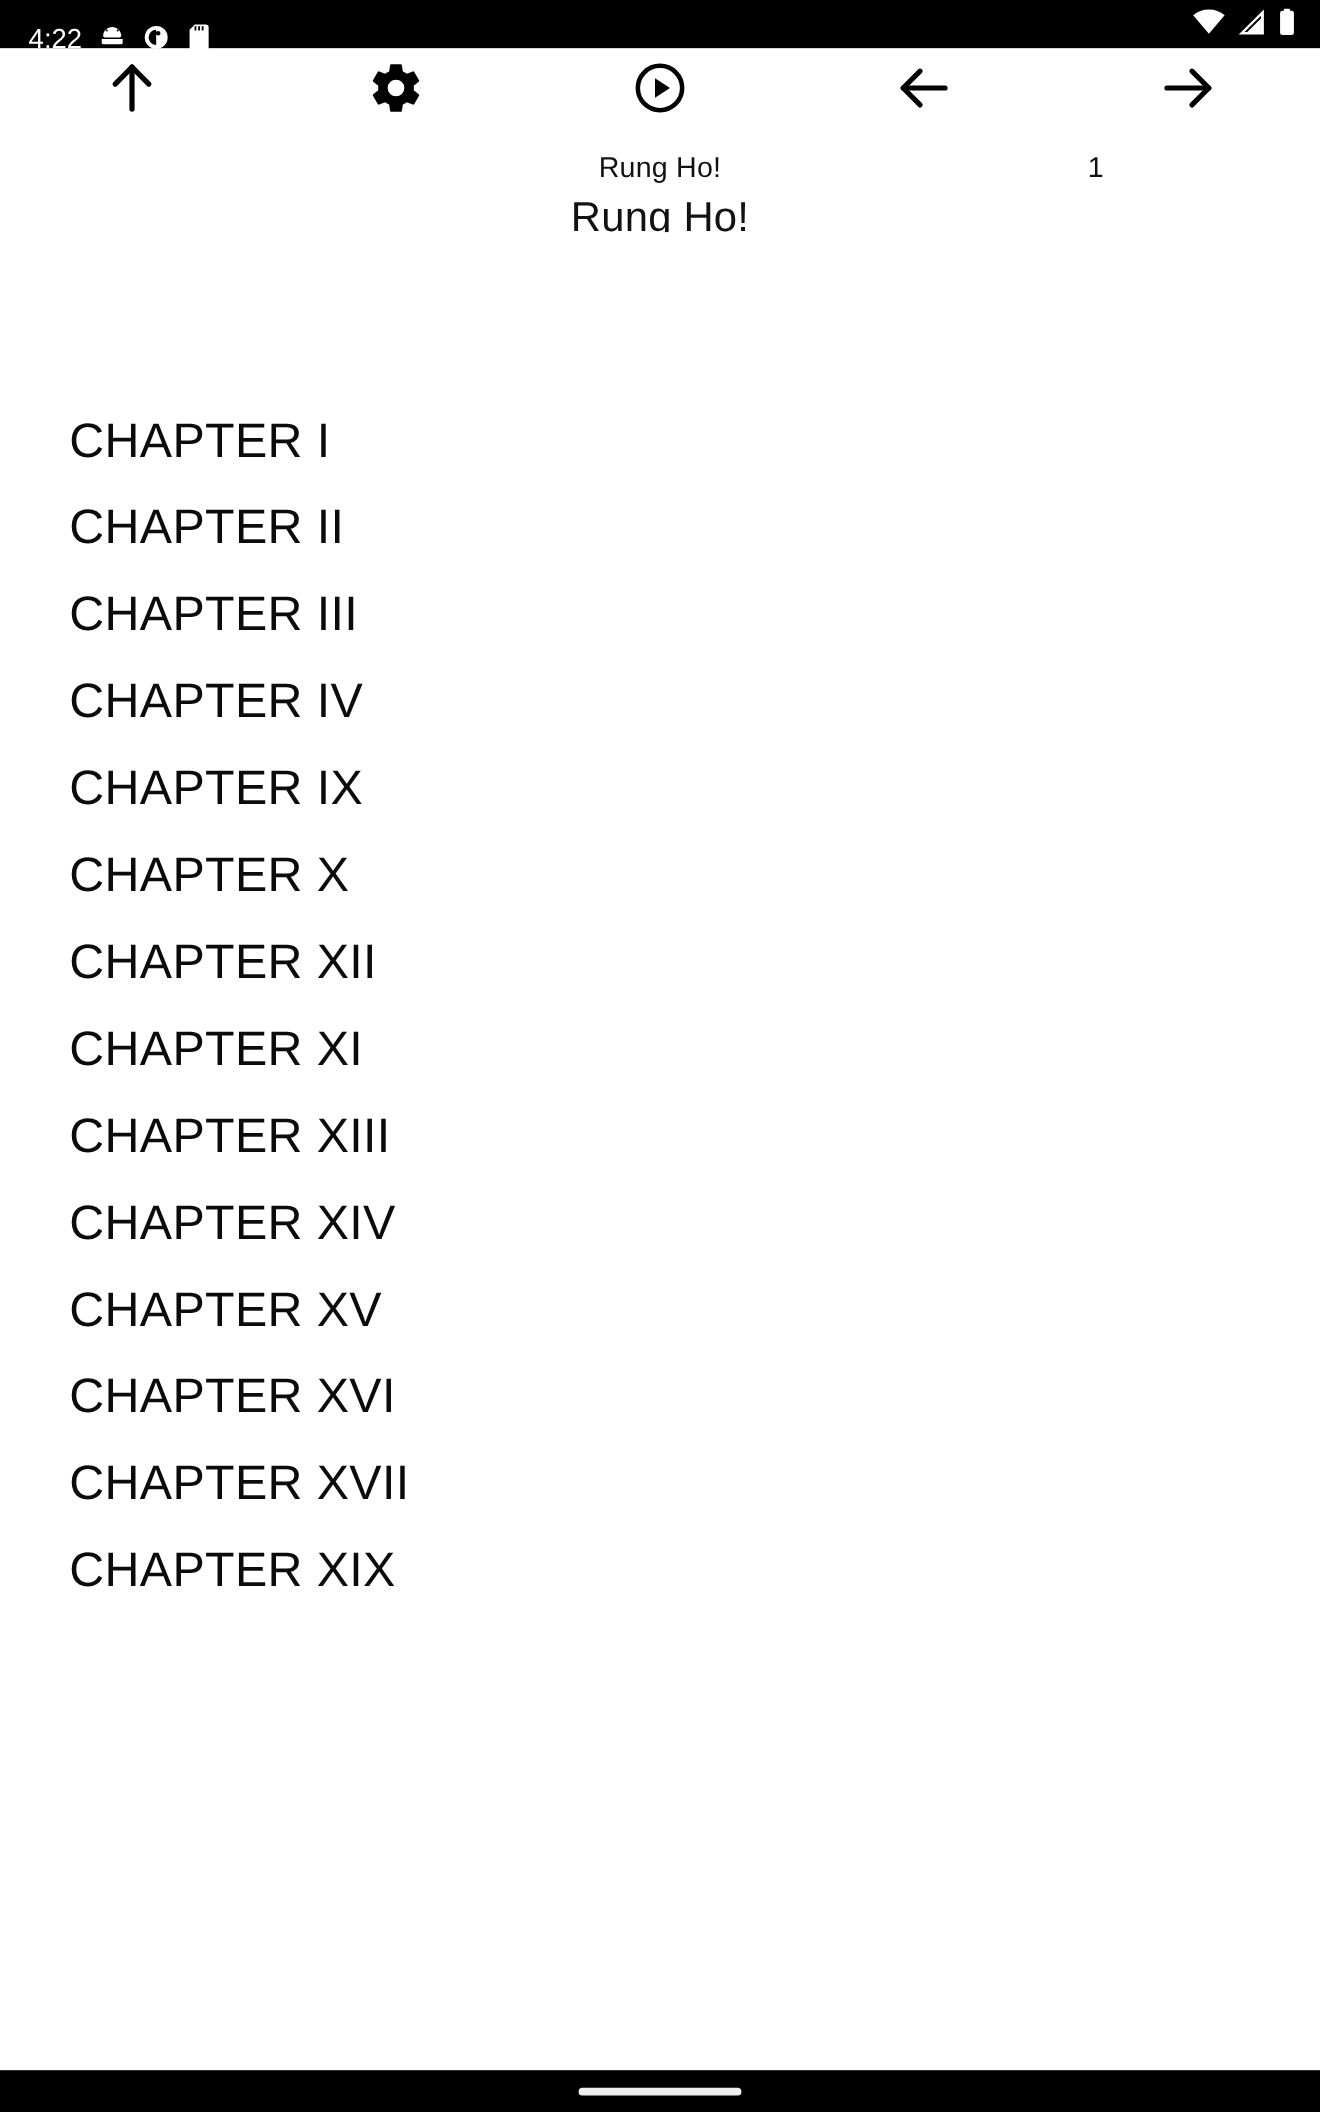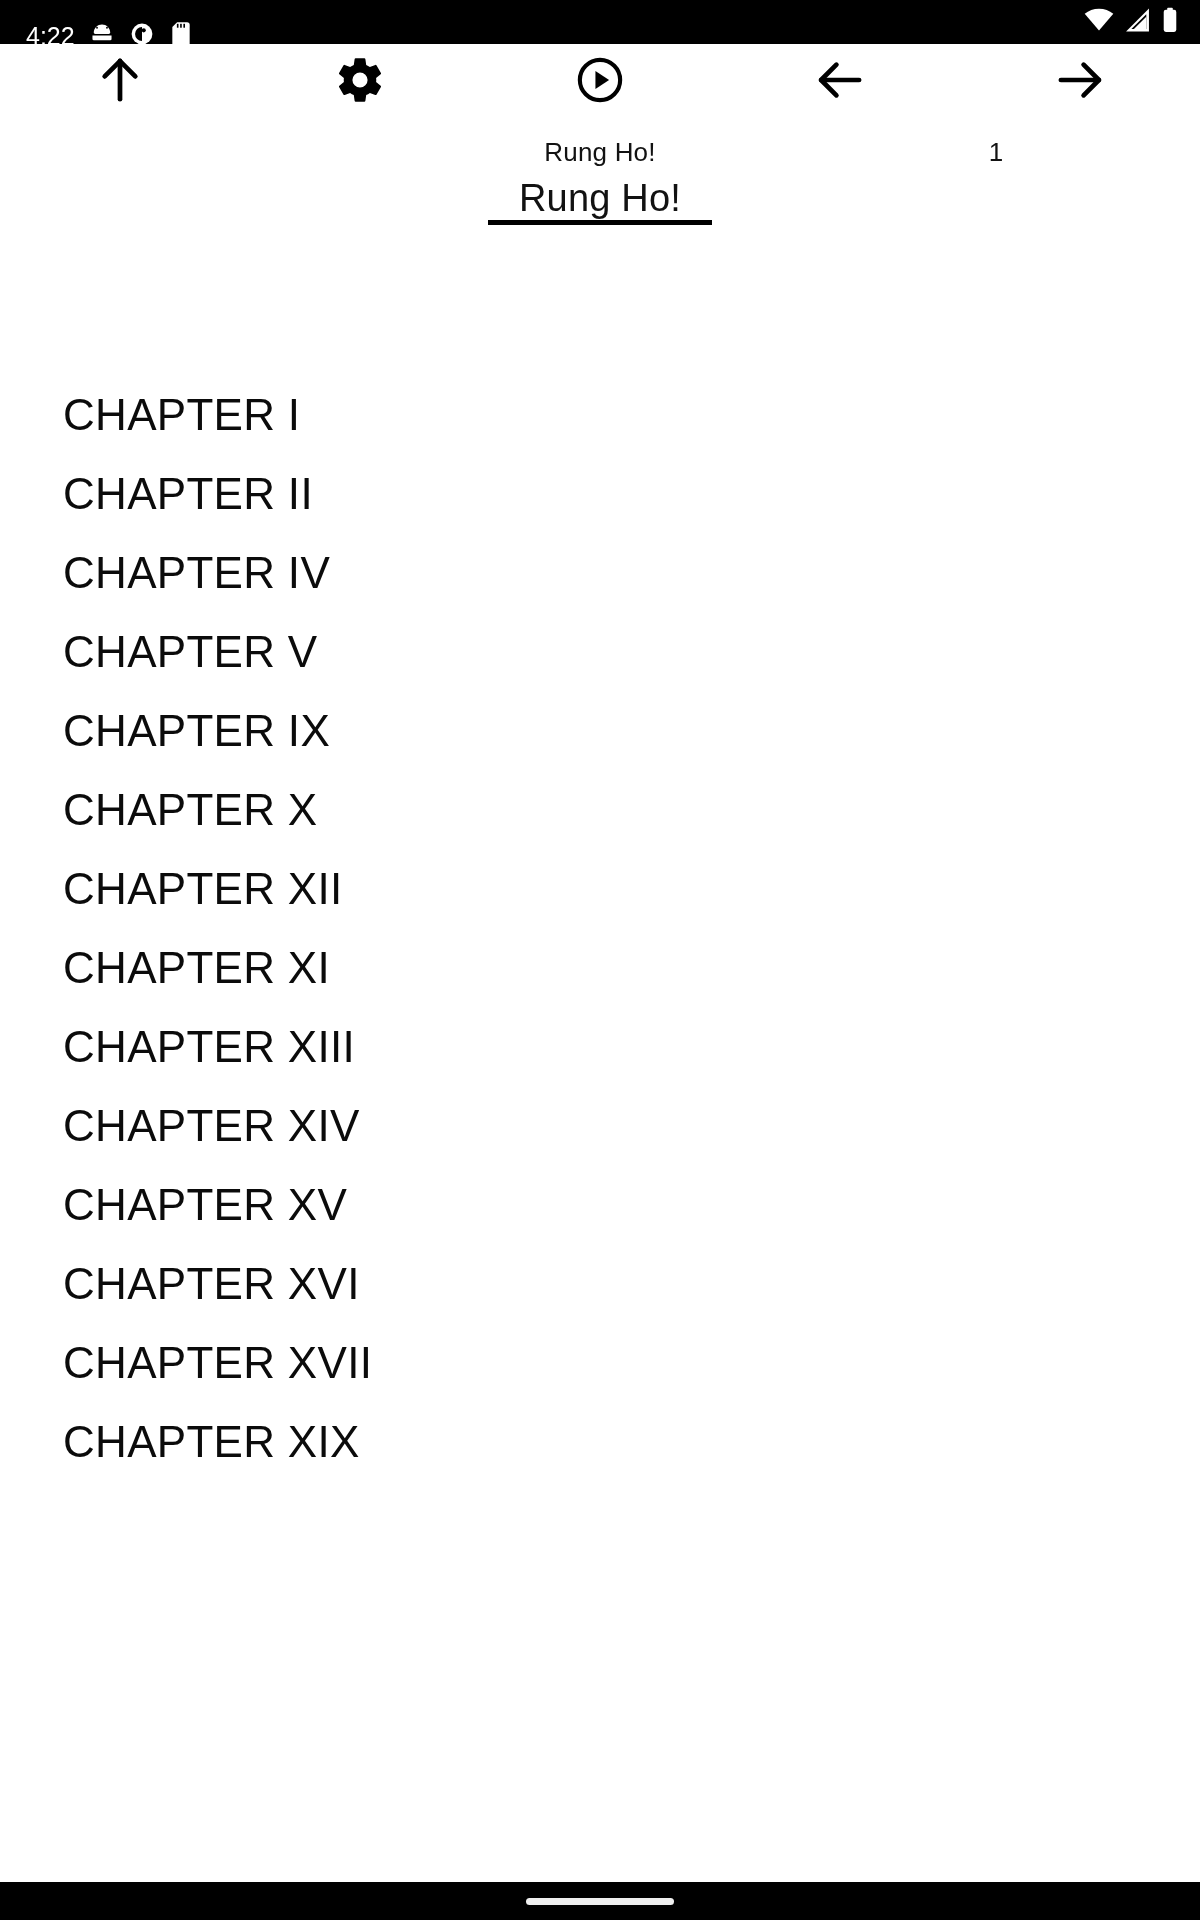--- a/index.html
+++ b/index.html
@@ -124,21 +124,21 @@
     width: 112px;
     text-align: center;
     font-size: 26px;
     color: #121212;
     line-height: 1;
   }
 
   
   .content {
     position: absolute;
-    top: 225px; left: 0;
+    top: 211px; left: 0;
     width: 1200px;
     height: 1657px;
     background: #ffffff;
     overflow: hidden;
   }
   .chapter-list {
     position: absolute;
     top: 150px;
     left: 0;
     width: 1200px;
@@ -290,24 +290,24 @@
 
   <div class="content">
     <ul class="chapter-list" id="chapter-list">
         <li class="chapter-item">
           <span class="chapter-label">CHAPTER I</span>
         </li>
         <li class="chapter-item">
           <span class="chapter-label">CHAPTER II</span>
         </li>
         <li class="chapter-item">
+          <span class="chapter-label">CHAPTER III</span>
+        </li>
+        <li class="chapter-item">
           <span class="chapter-label">CHAPTER IV</span>
-        </li>
-        <li class="chapter-item">
-          <span class="chapter-label">CHAPTER V</span>
         </li>
         <li class="chapter-item">
           <span class="chapter-label">CHAPTER IX</span>
         </li>
         <li class="chapter-item">
           <span class="chapter-label">CHAPTER X</span>
         </li>
         <li class="chapter-item">
           <span class="chapter-label">CHAPTER XII</span>
         </li>

